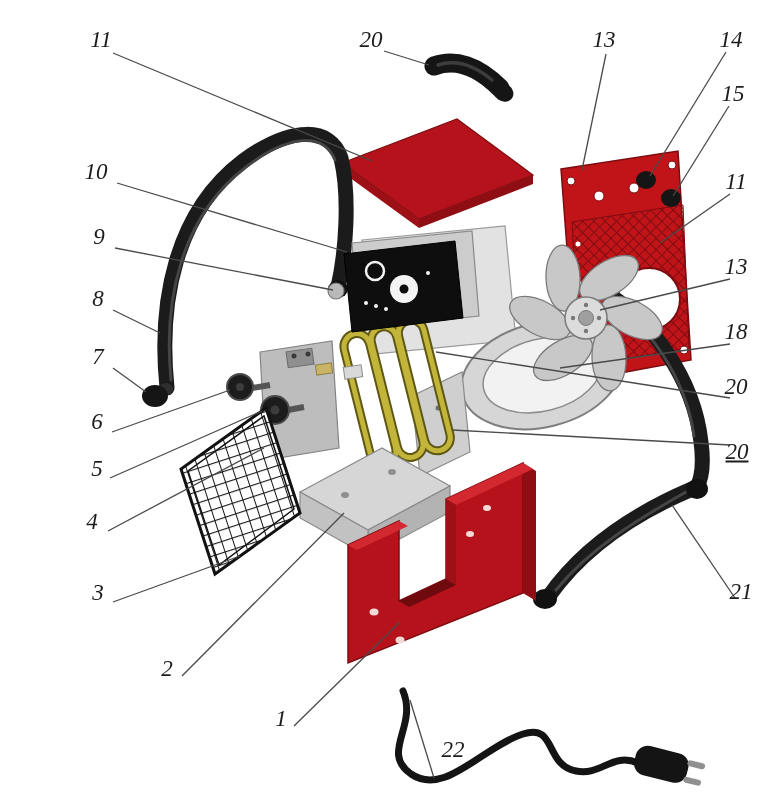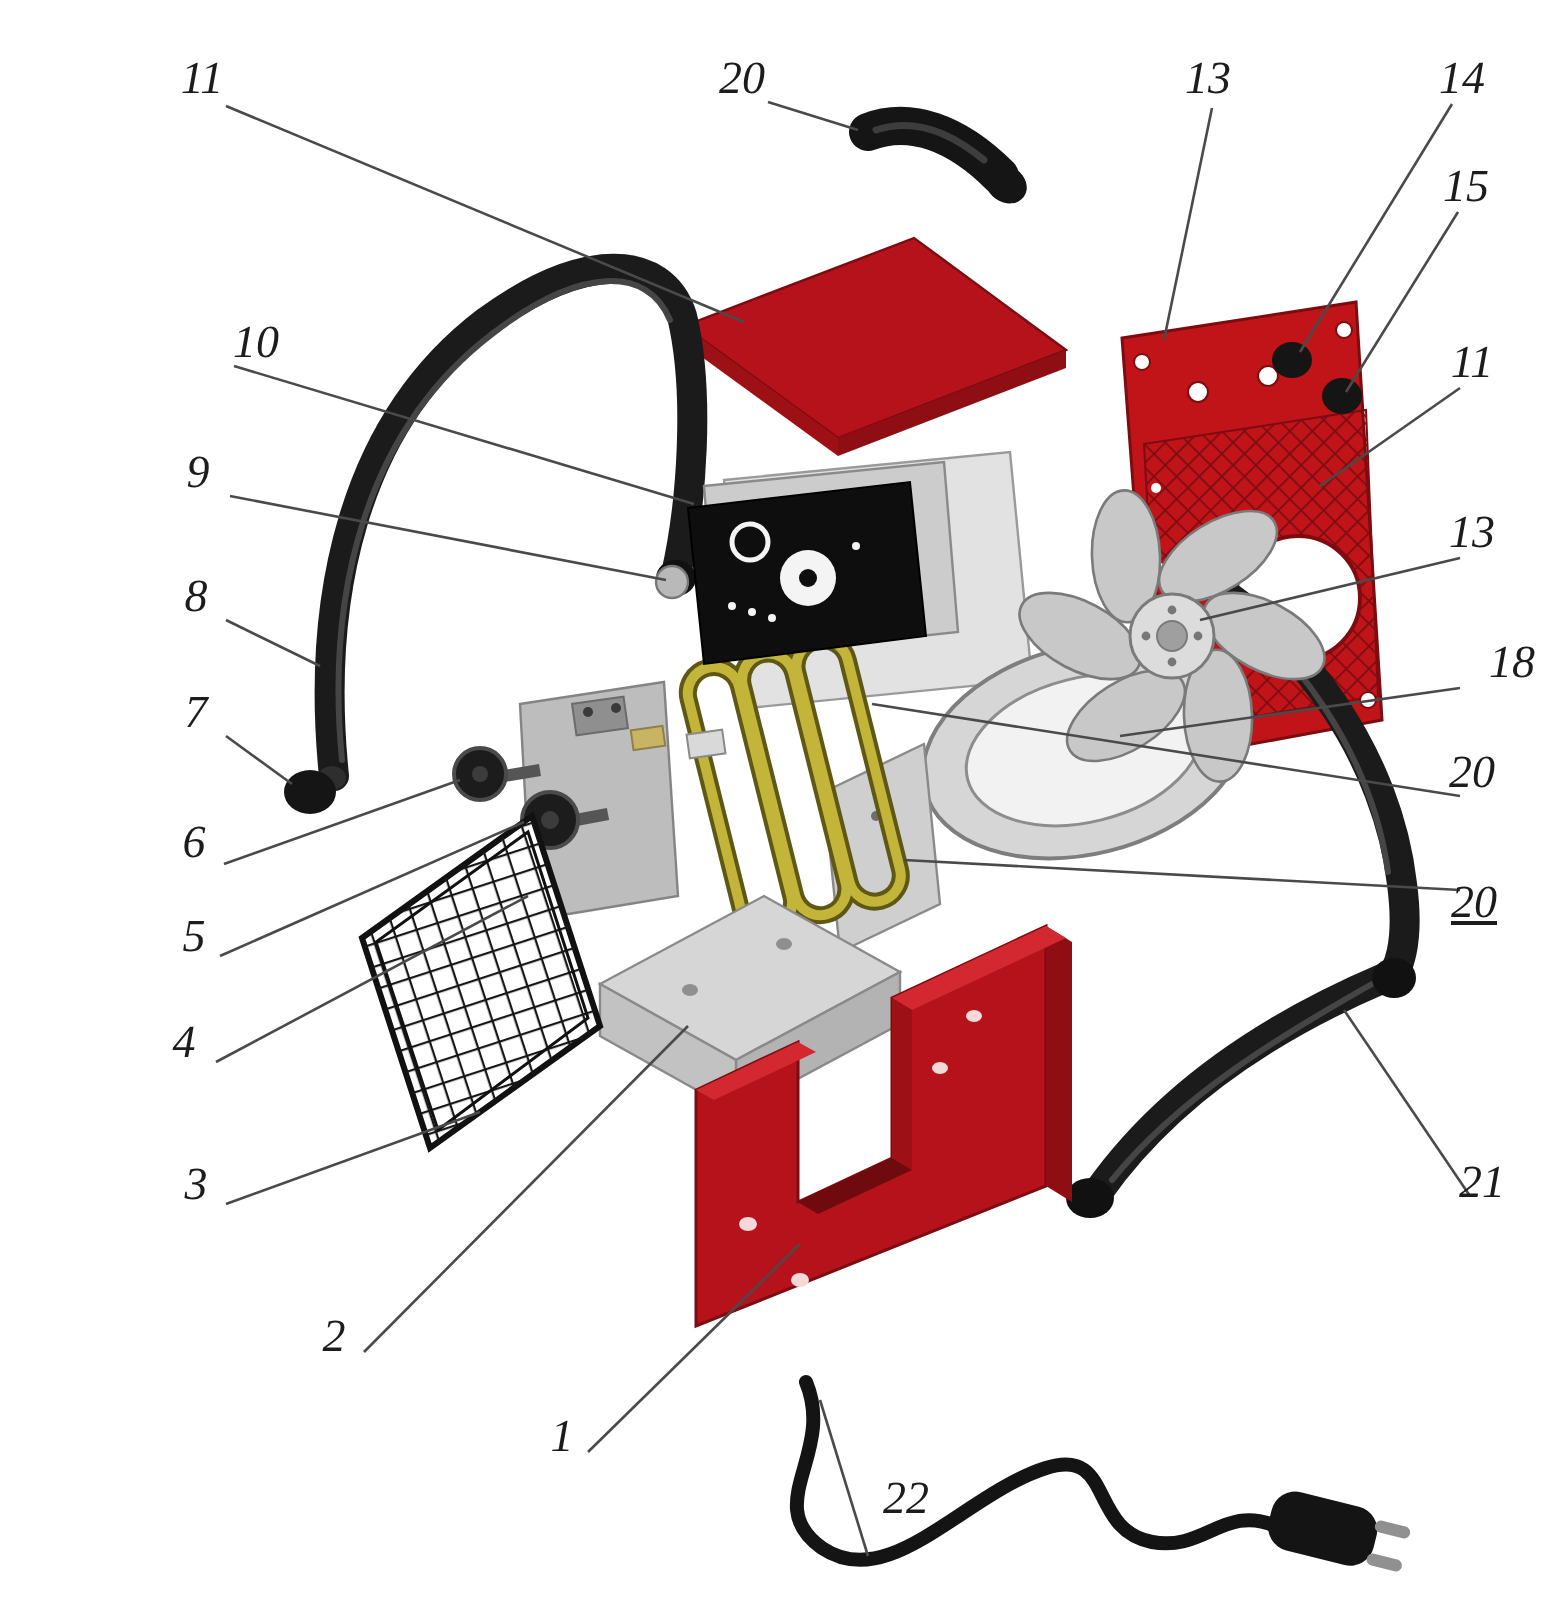--- a/index.html
+++ b/index.html
@@ -228,27 +228,27 @@
 
 <div class="callout" style="left:281px;top:718px;">1</div>
 <div class="callout" style="left:167px;top:668px;">2</div>
 <div class="callout" style="left:98px;top:592px;">3</div>
 <div class="callout" style="left:92px;top:521px;">4</div>
 <div class="callout" style="left:97px;top:468px;">5</div>
 <div class="callout" style="left:97px;top:421px;">6</div>
 <div class="callout" style="left:98px;top:356px;">7</div>
 <div class="callout" style="left:98px;top:298px;">8</div>
 <div class="callout" style="left:99px;top:236px;">9</div>
-<div class="callout" style="left:96px;top:171px;margin-left:32px;">10</div>
+<div class="callout" style="left:96px;top:171px;">10</div>
 <div class="callout" style="left:101px;top:39px;">11</div>
 <div class="callout" style="left:371px;top:39px;">20</div>
 <div class="callout" style="left:604px;top:39px;">13</div>
 <div class="callout" style="left:731px;top:39px;">14</div>
 <div class="callout" style="left:733px;top:93px;">15</div>
 <div class="callout" style="left:736px;top:181px;">11</div>
 <div class="callout" style="left:736px;top:266px;">13</div>
-<div class="callout" style="left:736px;top:331px;margin-left:20px;">18</div>
+<div class="callout" style="left:736px;top:331px;">18</div>
 <div class="callout" style="left:736px;top:386px;">20</div>
 <div class="callout" style="left:737px;top:451px;text-decoration:underline;">20</div>
 <div class="callout" style="left:741px;top:591px;">21</div>
 <div class="callout" style="left:453px;top:749px;">22</div>
 
 </div>
 
 </body></html>

